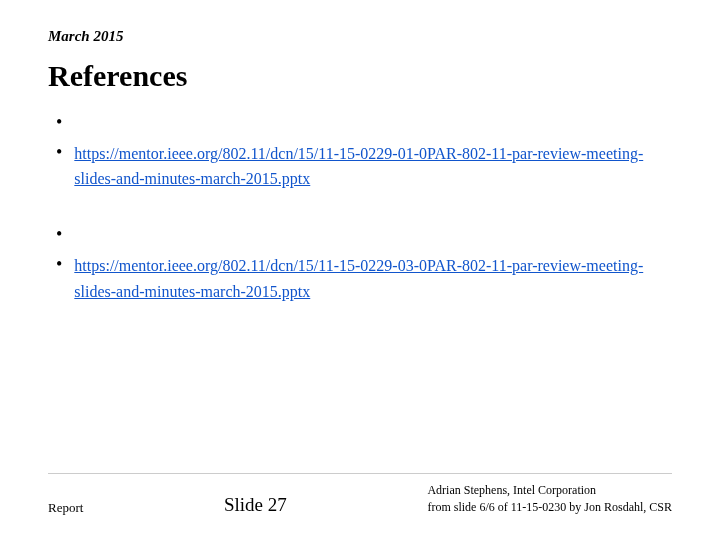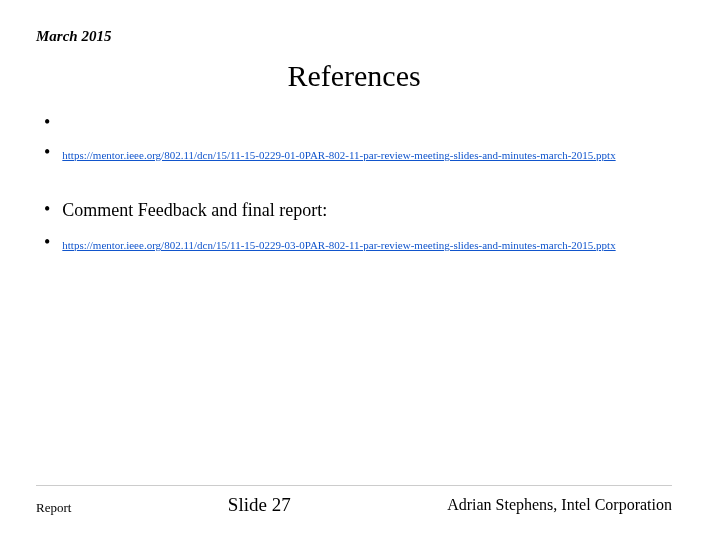--- a/index.html
+++ b/index.html
@@ -8,44 +8,43 @@
       height: 540px;
       background: #fff;
       font-family: 'Times New Roman', Times, serif;
       color: #000;
       overflow: hidden;
       position: relative;
     }
     .slide {
       width: 720px;
       height: 540px;
-      padding: 28px 48px 24px 36px;
+      padding: 28px 48px 24px 48px;
       display: flex;
       flex-direction: column;
     }
     .header-row {
       display: flex;
       justify-content: space-between;
       align-items: flex-start;
       margin-bottom: 10px;
     }
     .header-left {
       font-size: 15px;
       font-weight: bold;
       font-style: italic;
     }
     .header-right {
       font-size: 15px;
       font-weight: bold;
       font-style: italic;
     }
     .title {
-      text-align: center;
       font-size: 30px;
-      font-weight: normal;
+      font-weight: bold;
       margin-bottom: 18px;
       margin-top: 4px;
     }
     .content {
       flex: 1;
       padding-left: 8px;
     }
     .bullet-section {
       margin-bottom: 14px;
     }
@@ -60,21 +59,21 @@
       margin-top: 1px;
       flex-shrink: 0;
     }
     .bullet-text {
       font-size: 18px;
       line-height: 1.4;
     }
     .bullet-text a {
       color: #1155cc;
       text-decoration: underline;
-      font-size: 11px;
+      font-size: 16px;
       margin-top: 8px;
     }
     .spacer {
       height: 18px;
     }
     .footer {
       display: flex;
       justify-content: space-between;
       align-items: flex-end;
       border-top: 1px solid #ccc;
@@ -82,21 +81,21 @@
       margin-top: auto;
     }
     .footer-left {
       font-size: 13px;
       text-align: right;
     }
     .footer-center {
       font-size: 19px;
     }
     .footer-right {
-      font-size: 16px;
+      font-size: 12px;
       line-height: 1.4;
     }
   </style>
 </head>
 <body>
 
 <div class="slide">
   <div class="header-row">
     <span class="header-left">March 2015</span>
   </div>
@@ -115,32 +114,32 @@
           <a href="#">https://mentor.ieee.org/802.11/dcn/15/11-15-0229-01-0PAR-802-11-par-review-meeting-slides-and-minutes-march-2015.pptx</a>
         </span>
       </div>
     </div>
 
     <div class="spacer"></div>
 
     <div class="bullet-section">
       <div class="bullet-item">
         <span class="bullet">•</span>
-        <span class="bullet-text">Comment Feedback and final report:</span>
       </div>
       <div class="bullet-item">
         <span class="bullet">•</span>
         <span class="bullet-text">
           <a href="#">https://mentor.ieee.org/802.11/dcn/15/11-15-0229-03-0PAR-802-11-par-review-meeting-slides-and-minutes-march-2015.pptx</a>
         </span>
       </div>
     </div>
 
   </div>
 
   <div class="footer">
     <span class="footer-left">Report</span>
     <span class="footer-center">Slide 27</span>
     <span class="footer-right">
       <span>Adrian Stephens, Intel Corporation</span><br>
+      <span>from slide 6/6 of 11-15-0230 by Jon Rosdahl, CSR</span>
     </span>
   </div>
 </div>
 
 </body></html>

